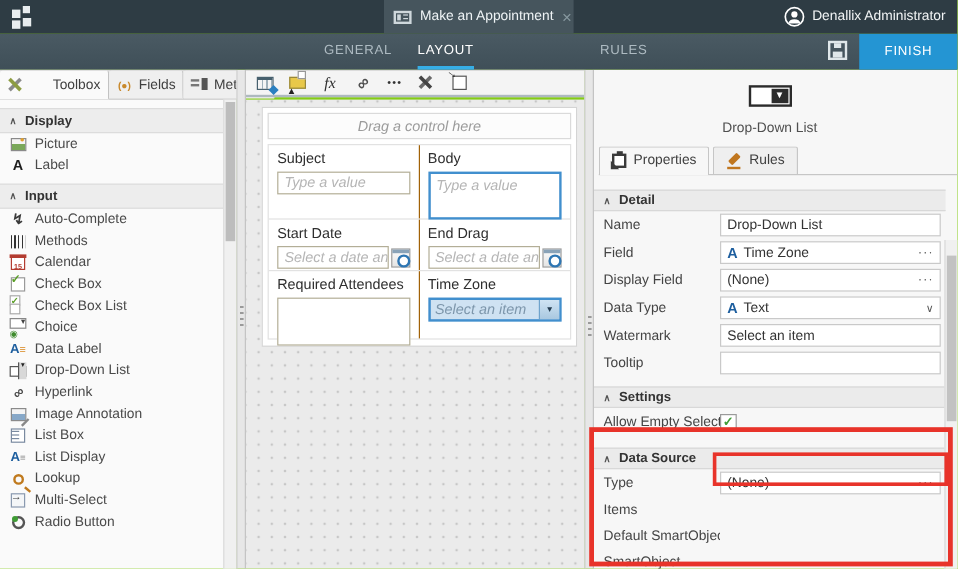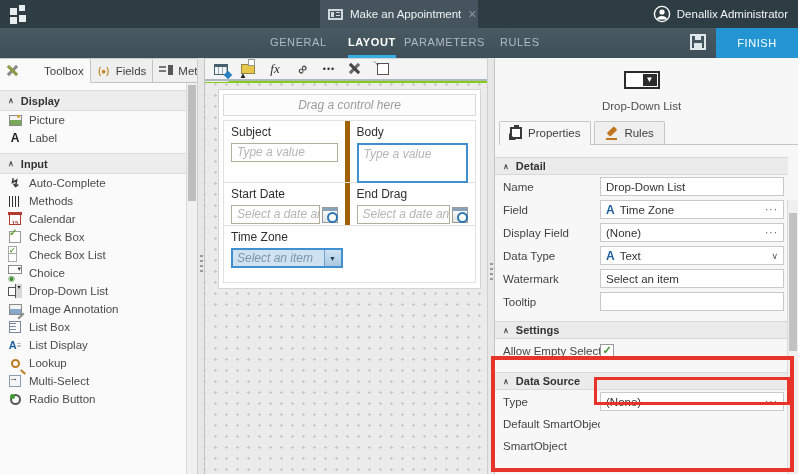--- a/index.html
+++ b/index.html
@@ -18,21 +18,21 @@
   .formic::after { content:""; position:absolute; left:6px; top:1px; right:1px; height:1px; background:#cfd8dc; box-shadow:0 3px 0 #cfd8dc; }
   .doc-title { color:#eef3f5; font-size:11.5px; white-space:nowrap; }
   .tab-close { margin-left:auto; color:#87989f; font-size:14px; line-height:14px; cursor:pointer; }
   .user { position:absolute; right:10px; top:0; height:28px; display:flex; align-items:center; gap:6px; cursor:pointer; }
   .user-name { color:#f2f5f6; font-size:11.5px; }
 
   
   .nav { position:absolute; top:28px; left:0; right:0; height:30px; background:linear-gradient(180deg,#4a5a63,#3f4f58); z-index:4; }
   .nav-item { position:absolute; top:0; height:30px; line-height:29px; color:#aebbc2; font-size:11px; letter-spacing:.6px; cursor:pointer; }
   .nav-general { left:270px; } .nav-layout { left:348px; } .nav-parameters { left:404px; } .nav-rules { left:500px; }
-  .nav-item.active { color:#ffffff; border-bottom:3px solid #36aee6;font-weight:bold; }
+  .nav-item.active { color:#ffffff; border-bottom:3px solid #36aee6; }
   .save-btn { position:absolute; right:90px; top:6px; width:18px; height:18px; cursor:pointer; }
   .floppy { display:block; width:16px; height:16px; border:2px solid #dfe7ea; position:relative; }
   .floppy::before { content:""; position:absolute; top:0; left:3px; width:6px; height:4px; background:#dfe7ea; }
   .floppy::after { content:""; position:absolute; bottom:0; left:2px; width:8px; height:5px; background:#dfe7ea; }
   .finish-btn { position:absolute; right:0; top:0; width:82px; height:30px; background:#2495d3; color:#fff; font-size:11px; letter-spacing:.6px; display:flex; align-items:center; justify-content:center; cursor:pointer; }
 
   
   .main { position:absolute; top:58px; left:0; right:0; bottom:0; }
 
   
@@ -113,21 +113,21 @@
   .cti-style::before { content:""; position:absolute; left:5px; top:0; width:3px; height:13px; background:#6a6a6a; transform:rotate(45deg); }
   .cti-style::after { content:""; position:absolute; left:5px; top:0; width:3px; height:13px; background:#444; transform:rotate(-45deg); }
   .cti-paste { width:12px; height:12px; border:1px solid #555; background:#fff; }
   .cti-paste::after { content:"→"; position:absolute; left:-3px; top:-6px; font-size:10px; font-weight:bold; color:#222; transform:rotate(35deg); }
   .c-body { position:absolute; top:25px; left:0; right:0; bottom:0; background:#ebebeb; background-image:radial-gradient(#c6c6c6 1px, transparent 1.3px); background-size:11px 11px; background-position:5px 7px; }
   .form { position:absolute; left:13px; top:6px; width:263px; height:200px; background:#fff; border:1px solid #d4d4d4; padding:4px; }
   .drop-hint { height:22px; border:1px solid #dadada; background:#fcfcfc; color:#9b9b9b; font-style:italic; font-size:12px; display:flex; align-items:center; justify-content:center; margin-bottom:4px; cursor:pointer; }
   .grid { border:1px solid #e2e2e2; }
   .grow { display:flex; border-bottom:1px solid #e2e2e2; }
   .grow:last-child { border-bottom:none; }
-  .gcell { width:50%; padding:3px 7px; border-right:5px solid #a16207; position:relative; }
+  .gcell { width:50%; padding:3px 7px; border-right:1px solid #a16207; position:relative; }
   .gcell:last-child { border-right:none; }
   .r1 { height:62px; } .r2 { height:43px; } .r3 { height:56px; }
   .f-label { font-size:12px; color:#2f2f2f; margin:1px 0 4px; }
   .mock-in { width:100%; height:19px; border:1px solid #b3ae97; background:#fff; color:#b5b5b5; font-style:italic; font-size:12px; line-height:17px; padding:0 5px; overflow:hidden; white-space:nowrap; cursor:text; }
   .mock-ta { width:100%; height:40px; border:2px solid #418fce; background:#fff; color:#b5b5b5; font-style:italic; font-size:12px; padding:2px 5px; cursor:text; }
   .date-wrap { display:flex; align-items:center; gap:2px; }
   .date-wrap .mock-in { flex:1; }
   .cal-btn { flex:0 0 16px; width:16px; height:16px; border:1px solid #9a9a9a; background:linear-gradient(#fdfdfd,#e4e4e4); position:relative; cursor:pointer; }
   .cal-btn::before { content:""; position:absolute; top:0; left:0; right:0; height:3px; background:#8aa3b8; }
   .cal-btn::after { content:""; position:absolute; right:-1px; bottom:-1px; width:7px; height:7px; border:2px solid #2e76b3; border-radius:50%; background:#fff; }
@@ -195,21 +195,20 @@
         <circle cx="9" cy="7" r="2.6" fill="#ffffff"></circle>
         <path d="M3.8,14.6 a5.3,4.4 0 0 1 10.4,0 z" fill="#ffffff"></path>
       </svg>
       <span class="user-name">Denallix Administrator</span>
     </div>
   </div>
 
   <div class="nav">
     <span class="nav-item nav-general">GENERAL</span>
     <span class="nav-item nav-layout active">LAYOUT</span>
-    <span class="nav-item nav-parameters">PARAMETERS</span>
     <span class="nav-item nav-rules">RULES</span>
     <span class="save-btn">
         <span class="floppy"></span>
       </span>
     <div class="finish-btn">FINISH</div>
   </div>
 
   <div class="main">
 
     <div class="sidebar">
@@ -276,24 +275,32 @@
             </span>
             <span>Check Box List</span>
           </div>
         <div class="tb-item">
             <span class="ic">
               <span class="i-choice"></span>
             </span>
             <span>Choice</span>
           </div>
         <div class="tb-item">
+            <span class="ic i-datalabel"></span>
+            <span>Data Label</span>
+          </div>
+        <div class="tb-item">
             <span class="ic">
               <span class="i-dropdown"></span>
             </span>
             <span>Drop-Down List</span>
+          </div>
+        <div class="tb-item">
+            <span class="ic i-hyperlink"></span>
+            <span>Hyperlink</span>
           </div>
         <div class="tb-item">
             <span class="ic">
               <span class="i-imgannot"></span>
             </span>
             <span>Image Annotation</span>
           </div>
         <div class="tb-item">
             <span class="ic">
               <span class="i-listbox"></span>
@@ -375,20 +382,24 @@
               <div class="gcell">
                 <div class="f-label">End Drag</div>
                 <div class="date-wrap">
                   <div class="mock-in">Select a date and</div>
                   <span class="cal-btn"></span>
                 </div>
               </div>
             </div>
             <div class="grow r3">
               <div class="gcell">
+                <div class="f-label">Required Attendees</div>
+                <div class="attendees"></div>
+              </div>
+              <div class="gcell">
                 <div class="f-label">Time Zone</div>
                 <div class="dd">
                   <span class="dd-txt">Select an item</span>
                   <span class="dd-btn">▼</span>
                 </div>
               </div>
             </div>
           </div>
         </div>
       </div>
@@ -474,20 +485,23 @@
           <span>Data Source</span>
         </div>
         <div class="p-row">
           <span class="p-lbl">Type</span>
           <div class="p-ctl">
             <span>(None)</span>
             <span class="ell"></span>
           </div>
         </div>
         <div class="p-row plain">
+          <span class="p-lbl">Items</span>
+        </div>
+        <div class="p-row plain">
           <span class="p-lbl">Default SmartObjec...</span>
         </div>
         <div class="p-row plain">
           <span class="p-lbl">SmartObject</span>
         </div>
       </div>
       <div class="p-scroll">
         <div class="p-thumb"></div>
       </div>
     </div>

